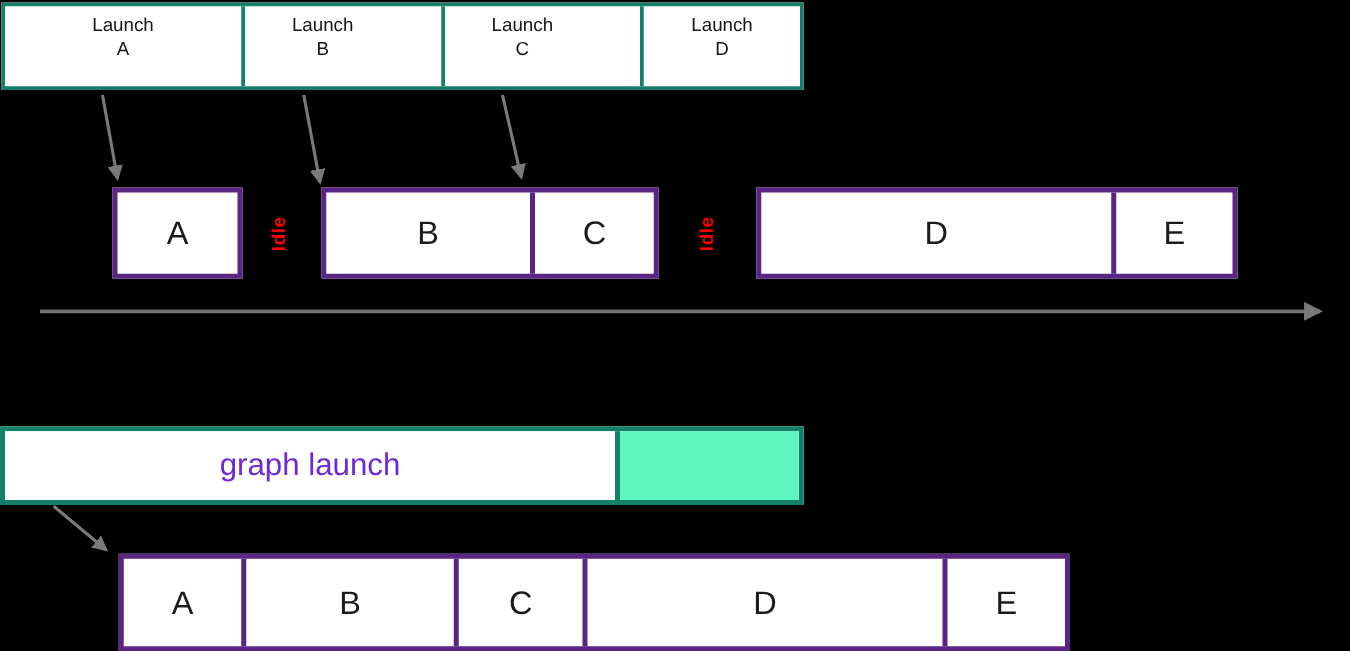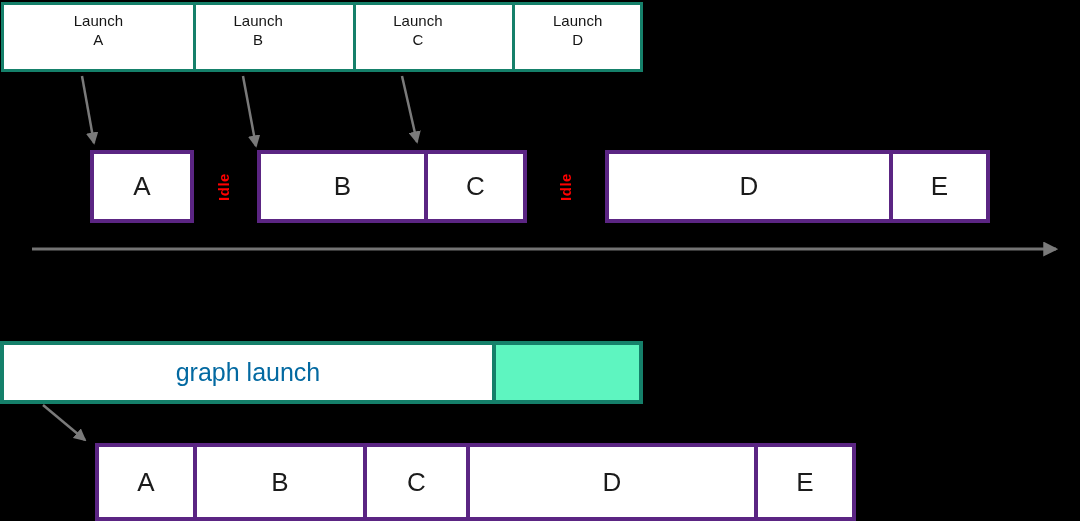--- a/index.html
+++ b/index.html
@@ -44,21 +44,21 @@
   }
   #idle-1{left:201px;top:165px;}
   #idle-2{left:543px;top:165px;}
   
   .graph-launch{
     position:absolute;left:0px;top:341px;width:643px;height:63px;
     border:4px solid #15806A;box-sizing:border-box;display:flex;background:#ffffff;
   }
   .graph-launch-label{
     flex:1;display:flex;align-items:center;justify-content:center;
-    font-size:25px;color:#0369a1;background:#ffffff;
+    font-size:25px;color:#6d28d9;background:#ffffff;
   }
   .graph-exec{
     width:147px;background:#5EF5C0;border-left:4px solid #15806A;box-sizing:border-box;
   }
   
   .graph-row{
     position:absolute;left:95px;top:443px;width:761px;height:78px;
     background:#ffffff;border:4px solid #5B2583;box-sizing:border-box;display:flex;
   }
   .gc-a{width:94px;} .gc-b{width:170px;} .gc-c{width:103px;} .gc-d{width:288px;} .gc-e{width:98px;}

